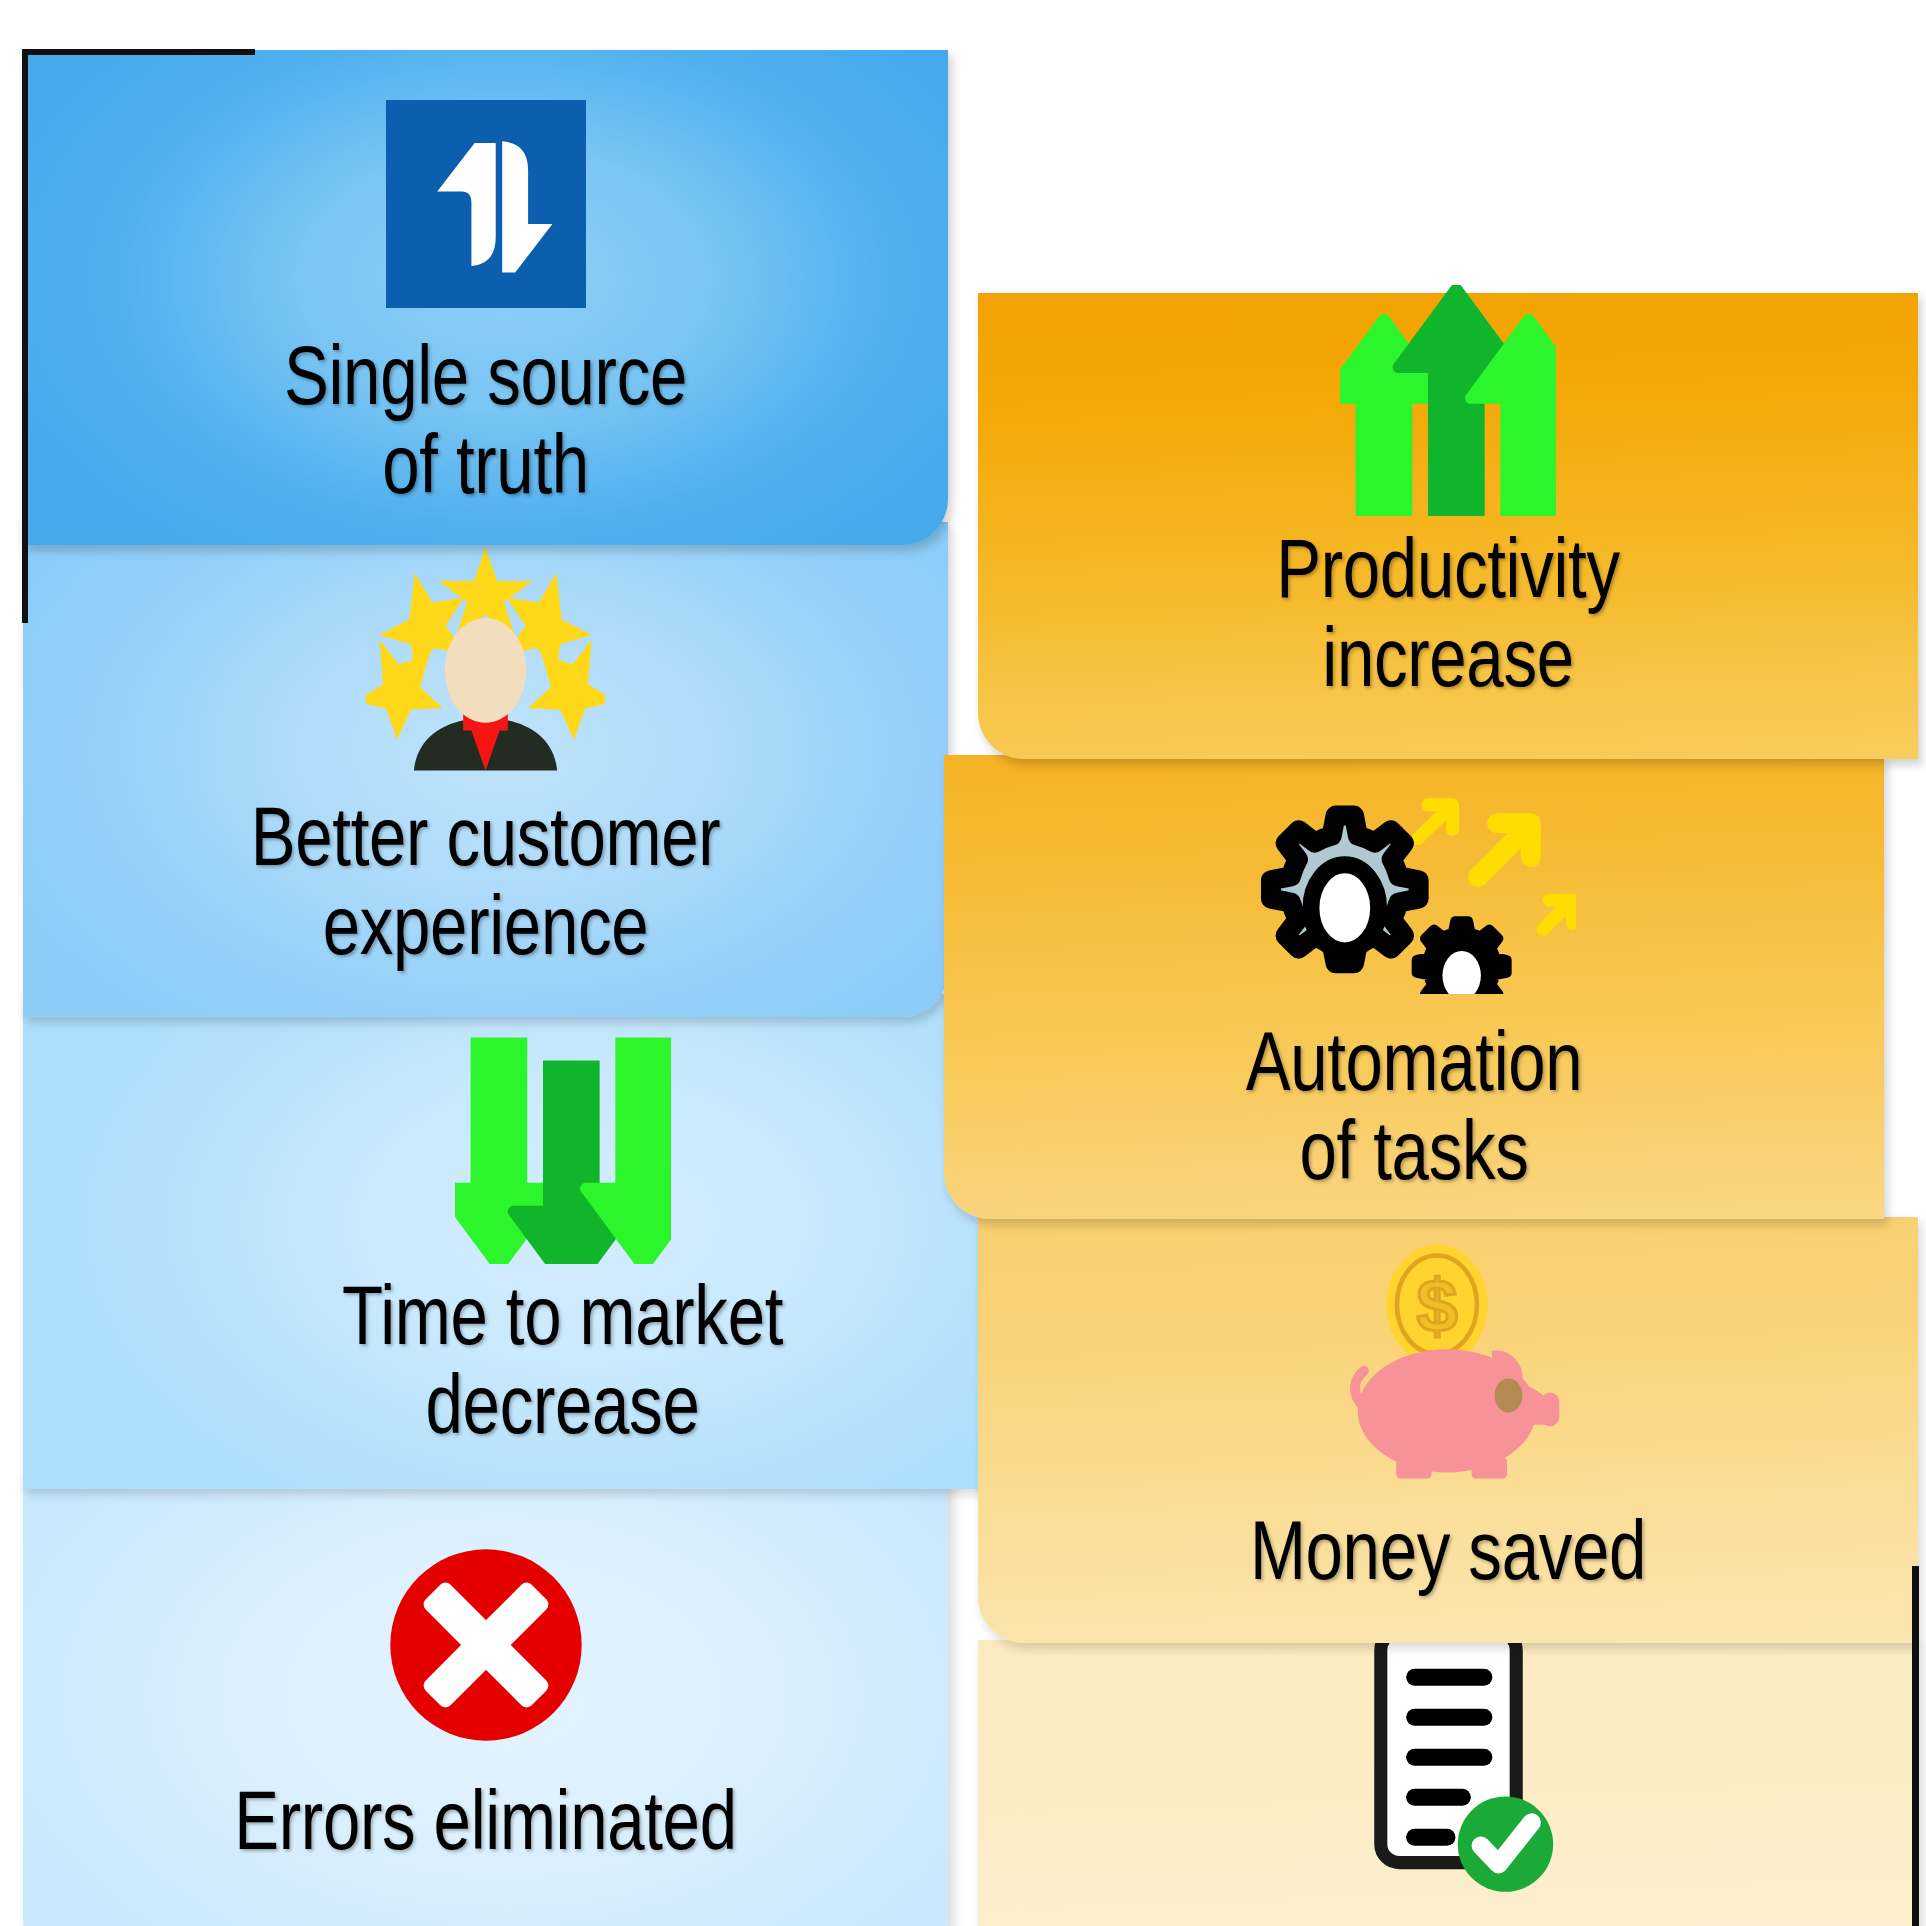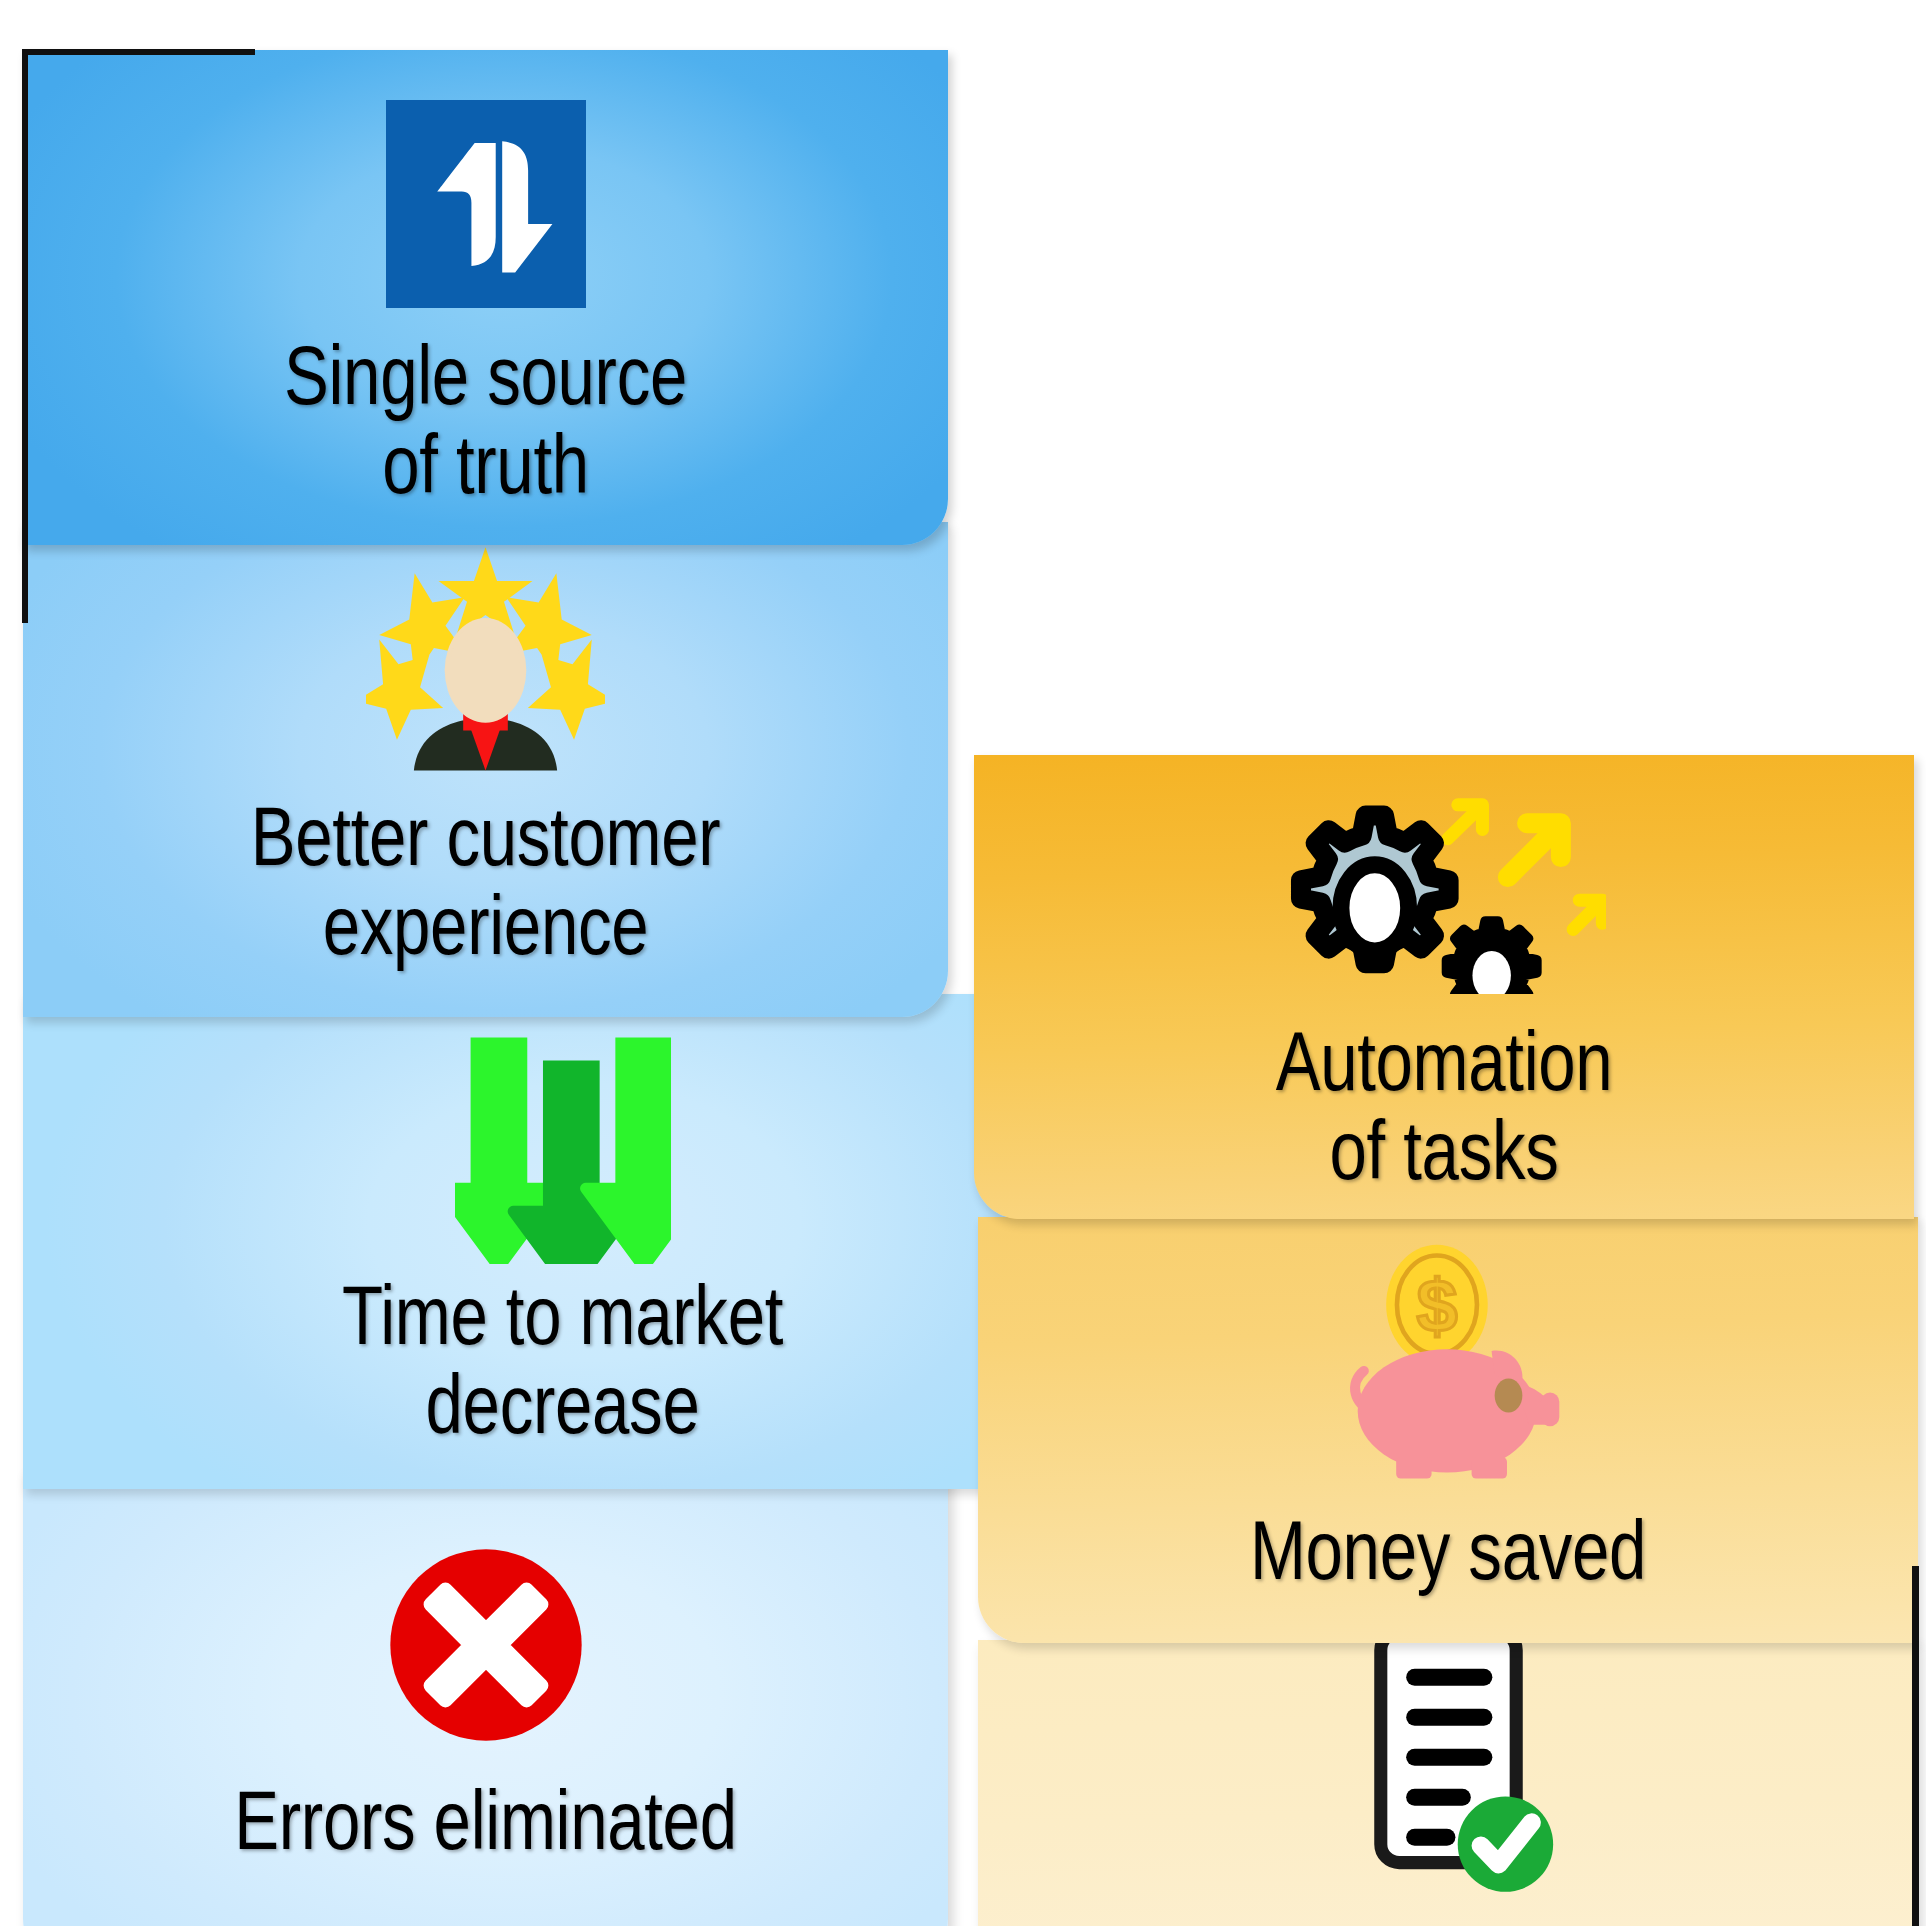--- a/index.html
+++ b/index.html
@@ -82,21 +82,21 @@
 
   
   .org1 {
     left: 978px; top: 293px; width: 940px; height: 466px;
     background: linear-gradient(178deg, #f2a202 0%, #f3a806 22%, #f5b724 55%, #f7c64a 85%, #f8cd5c 100%);
     border-radius: 0 0 0 46px;
     box-shadow: 3.9px 5.4px 10px rgba(0,0,0,0.18);
     z-index: 50;
   }
   .org2 {
-    left: 974px; top: 755px; width: 940px; height: 464px;
+    left: 944px; top: 755px; width: 940px; height: 464px;
     background: linear-gradient(178deg, #f5b324 0%, #f6bb36 25%, #f8c956 60%, #f9d277 88%, #fad784 100%);
     border-radius: 0 0 0 46px;
     box-shadow: 3.9px 5.4px 10px rgba(0,0,0,0.16);
     z-index: 40;
   }
   .org3 {
     left: 978px; top: 1217px; width: 940px; height: 426px;
     background: linear-gradient(178deg, #f8cf6e 0%, #f9d378 28%, #fadd96 65%, #fbe4ab 92%, #fbe6b2 100%);
     border-radius: 0 0 0 46px;
     box-shadow: 3.9px 5.4px 10px rgba(0,0,0,0.14);
@@ -182,20 +182,31 @@
   <div class="card blue4">
     <div class="icon-wrap" style="top:69px;height:216px;">
       <svg width="208" height="208" viewBox="0 0 200 200">
         <circle cx="100" cy="100" r="92" fill="#E50000"></circle>
         <path d="M61 47 L100 86 L139 47 L153 61 L114 100 L153 139 L139 153 L100 114 L61 153 L47 139 L86 100 L47 61 Z" fill="#FFFFFF" stroke="#FFFFFF" stroke-width="14" stroke-linejoin="round"></path>
       </svg>
     </div>
     <div class="card-label" style="top:308px;font-size:84px;">Errors eliminated</div>
   </div>
 
+  <div class="card org1">
+    <div class="icon-wrap" style="top:-11.6px;height:239px;">
+      <svg width="216" height="231" viewBox="0 0 280 300">
+        <path d="M140 8 a8 8 0 0 1 7 4 l81 110 a8 8 0 0 1 -6 13 h-42 v205 h-80 v-205 h-42 a8 8 0 0 1 -6 -13 l81 -110 a8 8 0 0 1 7 -4 Z" transform="translate(-72,30) scale(0.92)" fill="#2CF52C"></path>
+        <path d="M140 8 a8 8 0 0 1 7 4 l81 110 a8 8 0 0 1 -6 13 h-42 v205 h-80 v-205 h-42 a8 8 0 0 1 -6 -13 l81 -110 a8 8 0 0 1 7 -4 Z" transform="translate(22,-10) scale(0.92)" fill="#11B52B"></path>
+        <path d="M140 8 a8 8 0 0 1 7 4 l81 110 a8 8 0 0 1 -6 13 h-42 v205 h-80 v-205 h-42 a8 8 0 0 1 -6 -13 l81 -110 a8 8 0 0 1 7 -4 Z" transform="translate(116,30) scale(0.92)" fill="#2CF52C"></path>
+      </svg>
+    </div>
+    <div class="card-label" style="top:231px;font-size:84px;">Productivity
+increase</div>
+  </div>
 
   <div class="card org2">
     <div class="icon-wrap" style="top:11.6px;height:231px;">
       <svg width="324" height="223" viewBox="0 0 420 290">
 
         <g stroke="#FFDD00" fill="none" stroke-linecap="round" stroke-linejoin="round">
           <path d="M215 88 L258 46" stroke-width="17"></path>
           <path d="M228 44 L260 44 L260 76" stroke-width="17"></path>
           <path d="M293 138 L360 71" stroke-width="26"></path>
           <path d="M318 68 L362 68 L362 112" stroke-width="26"></path>

